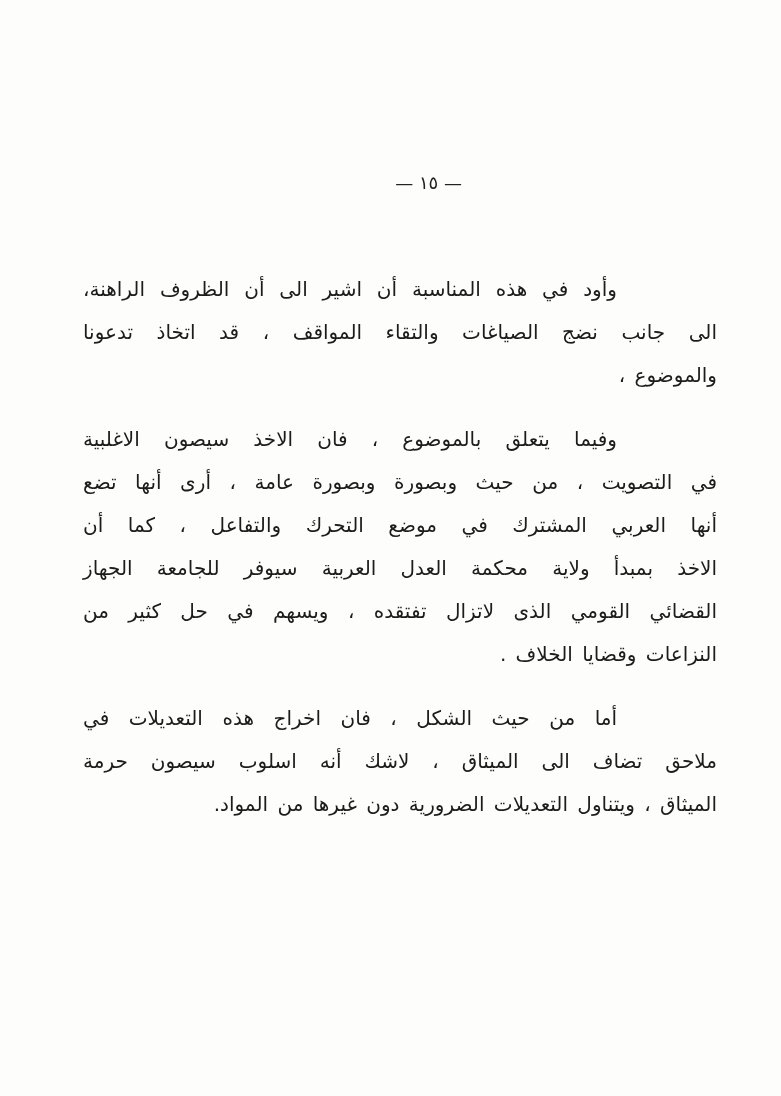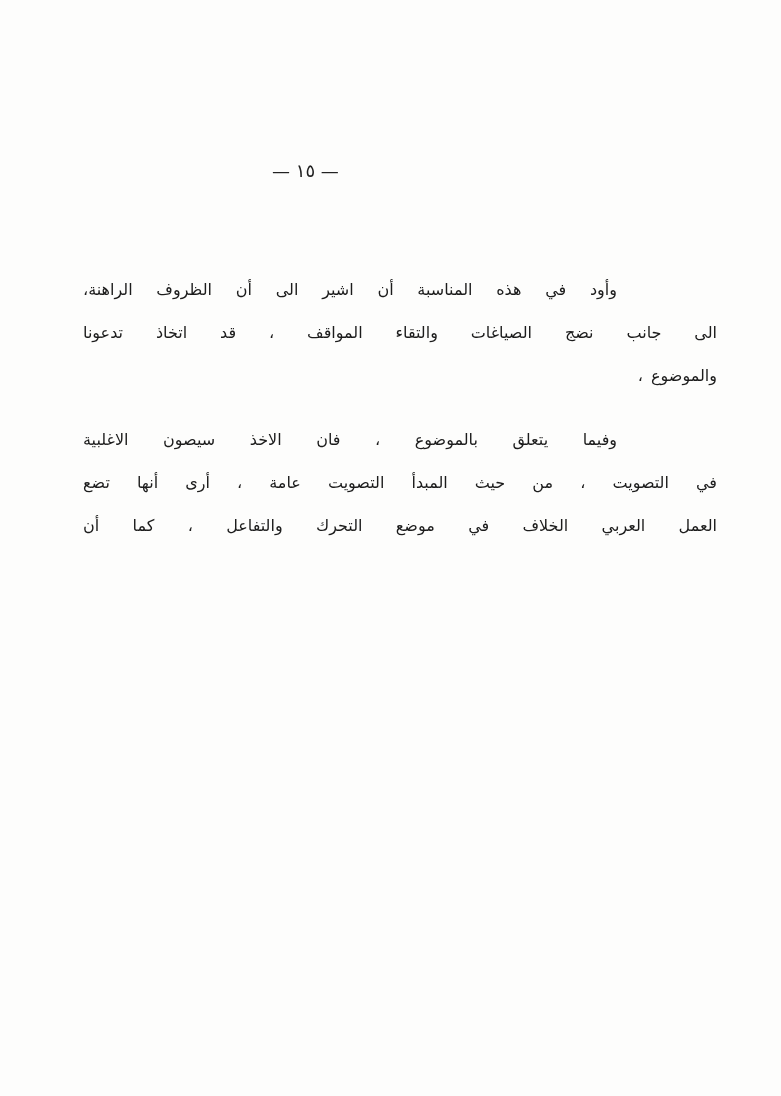--- a/index.html
+++ b/index.html
@@ -14,36 +14,36 @@
     position: relative;
     font-family: "DejaVu Sans", sans-serif;
     color: #1c1c1c;
   }
   .page {
     position: absolute;
     inset: 0;
   }
   .page-number {
     position: absolute;
-    top: 160px;
+    top: 172px;
     left: 272px;
     width: 190px;
-    text-align: left;
+    text-align: right;
     font-size: 18px;
     letter-spacing: 6px;
     direction: ltr;
     color: #222;
   }
   .content {
     position: absolute;
     top: 268px;
     right: 64px;
     width: 634px;
     direction: rtl;
-    font-size: 16px;
+    font-size: 20px;
     word-spacing: 3px;
   }
   .para {
     margin: 0 0 21px 0;
   }
   .line {
     line-height: 43px;
     height: 43px;
     white-space: nowrap;
     text-align: justify;
@@ -68,19 +68,27 @@
   <div class="content">
 
     <div class="para">
       <div class="line first">وأود في هذه المناسبة أن اشير الى أن الظروف الراهنة،</div>
       <div class="line">الى جانب نضج الصياغات والتقاء المواقف ، قد اتخاذ تدعونا</div>
       <div class="line last">والموضوع ،</div>
     </div>
 
     <div class="para">
       <div class="line first">وفيما يتعلق بالموضوع ، فان الاخذ سيصون الاغلبية</div>
-      <div class="line">في التصويت ، من حيث المبدأ التصويت عامة ، أرى أنها تضع</div>
-      <div class="line">العمل العربي الخلاف في موضع التحرك والتفاعل ، كما أن</div>
+      <div class="line">في التصويت ، من حيث وبصورة وبصورة عامة ، أرى أنها تضع</div>
+      <div class="line">أنها العربي المشترك في موضع التحرك والتفاعل ، كما أن</div>
+      <div class="line">الاخذ بمبدأ ولاية محكمة العدل العربية سيوفر للجامعة الجهاز</div>
+      <div class="line">القضائي القومي الذى لاتزال تفتقده ، ويسهم في حل كثير من</div>
+      <div class="line last">النزاعات وقضايا الخلاف .</div>
     </div>
 
+    <div class="para">
+      <div class="line first">أما من حيث الشكل ، فان اخراج هذه التعديلات في</div>
+      <div class="line">ملاحق تضاف الى الميثاق ، لاشك أنه اسلوب سيصون حرمة</div>
+      <div class="line last">الميثاق ، ويتناول التعديلات الضرورية دون غيرها من المواد.</div>
+    </div>
 
   </div>
 </div>
 
 </body></html>

